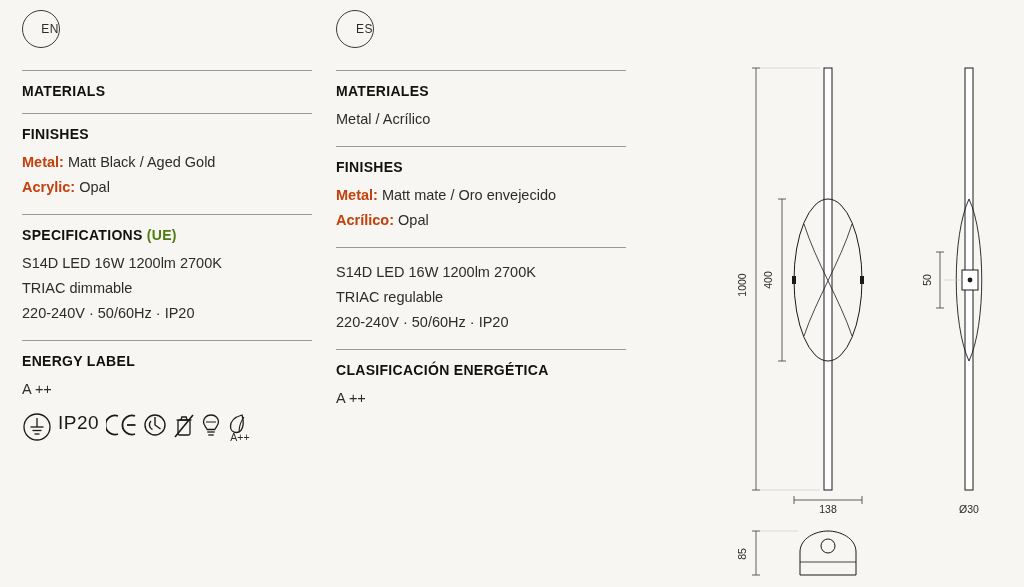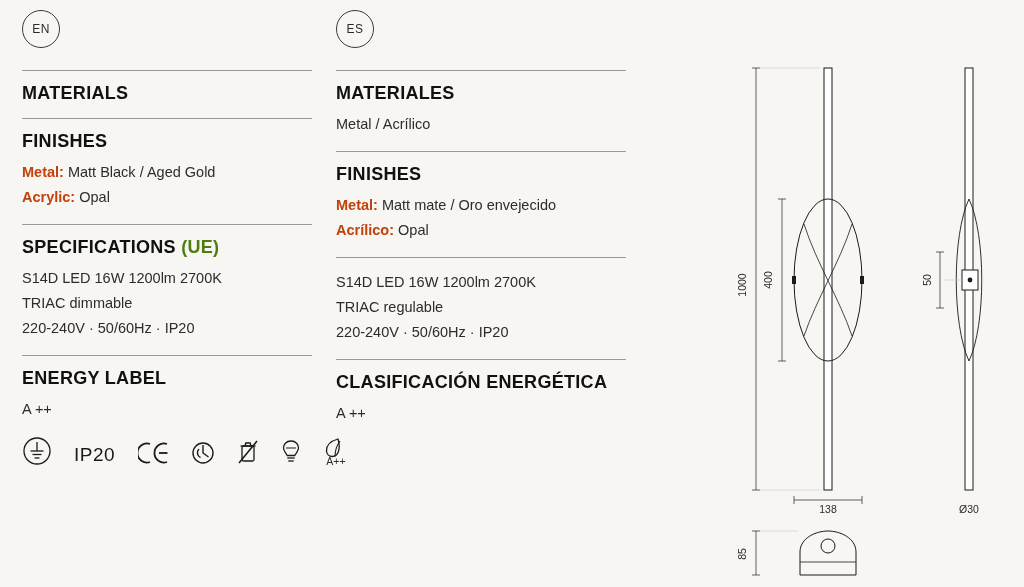--- a/index.html
+++ b/index.html
@@ -31,36 +31,36 @@
   .col-en { left: 22px; }
   .col-es { left: 336px; }
 
   .lang-badge {
     width: 36px;
     height: 36px;
     border: 1px solid #3a3a3a;
     border-radius: 50%;
     display: flex;
     align-items: center;
-    justify-content: center;
+    justify-content: flex-end;
     font-size: 12px;
     letter-spacing: 0.5px;
     color: #2b2b2b;
     margin-bottom: 22px;
   }
 
   .section {
     border-top: 1px solid #9a9a9a;
     padding-top: 12px;
     margin-bottom: 14px;
   }
   .section:last-child { margin-bottom: 4px; }
 
   .sec-title {
-    font-size: 18px;
+    font-size: 14px;
     font-weight: bold;
     letter-spacing: 0.3px;
     margin-bottom: 8px;
     color: #111;
   }
   .sec-title .soft {
     font-weight: bold;
     color: #4d7c0f;
   }
 
@@ -71,22 +71,22 @@
     font-weight: normal;
   }
   .line b {
     font-weight: bold;
     color: #c2410c;
   }
 
   
   .icon-row {
     display: flex;
-    align-items: flex-end;
-    gap: 21px;
+    align-items: flex-start;
+    gap: 5px;
     margin-top: 10px;
     height: 34px;
   }
   .icon-row svg { display: block; }
   .ip-text {
     font-size: 19px;
     letter-spacing: 0.5px;
     color: #1a1a1a;
     margin-left: 1px;
     margin-right: 2px;

